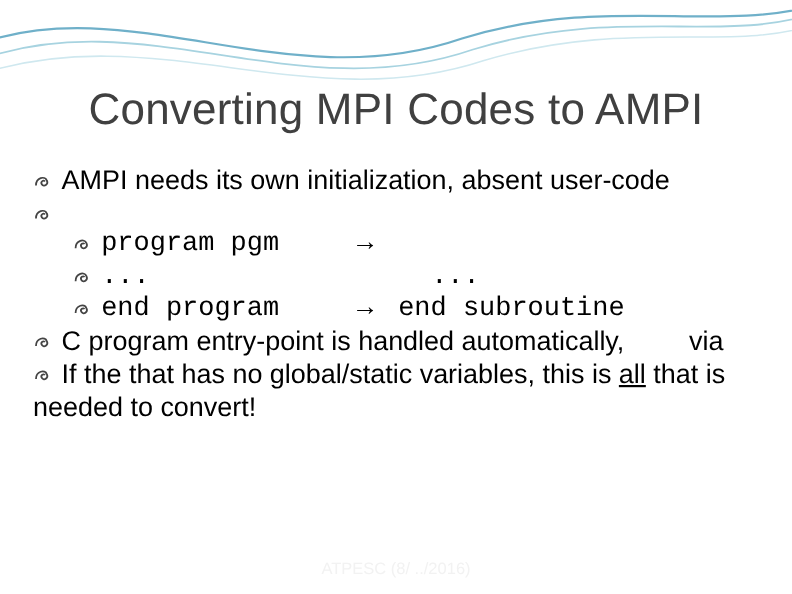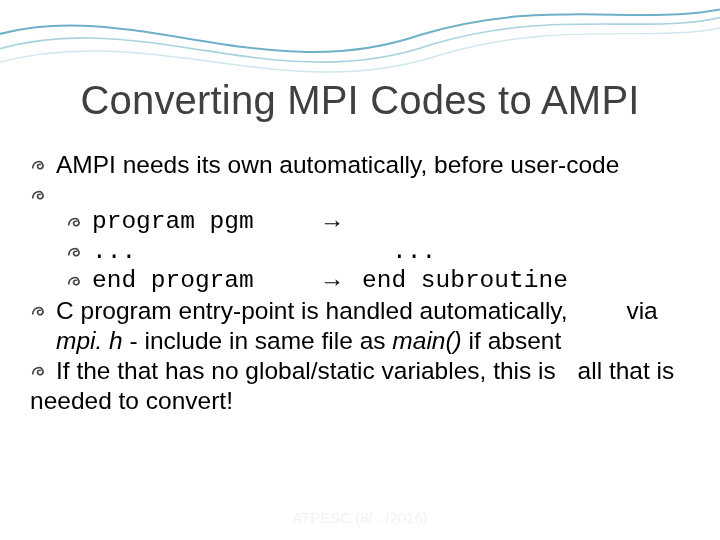--- a/index.html
+++ b/index.html
@@ -73,21 +73,21 @@
     vertical-align: top;
     margin-top: 5px;
   }
   .mono {
     font-family: Liberation Mono, monospace;
   }
   .ital {
     font-style: italic;
   }
   .ul {
-    margin-left: 15px;
+    text-decoration: underline;
   }
   .continuation {
     padding-left: 26px;
   }
   .footer {
     position: absolute;
     bottom: 14px;
     left: 0;
     width: 720px;
     text-align: center;
@@ -107,21 +107,21 @@
   </svg>
 
   <div class="title">Converting MPI Codes to AMPI</div>
 
   <div class="content">
 
     <div class="line">
       <span class="swirl"><svg viewBox="0 0 20 20">
             <path d="M3 14 C3 6,12 4,14 9 C16 13,11 16,9 13 C7 10,11 8,12 10"></path>
           </svg></span>
-      <span class="txt">AMPI needs its own automatically, before user-code</span>
+      <span class="txt">AMPI needs its own initialization, absent user-code</span>
     </div>
 
     <div class="line">
       <span class="swirl"><svg viewBox="0 0 20 20">
             <path d="M3 14 C3 6,12 4,14 9 C16 13,11 16,9 13 C7 10,11 8,12 10"></path>
           </svg></span>
     </div>
 
     <div class="line sub">
       <span class="swirl"><svg viewBox="0 0 20 20">
@@ -148,23 +148,20 @@
       <span class="txt mono" style="width:60px;display:inline-block;text-align:center">→</span>
       <span class="txt mono">end subroutine</span>
     </div>
 
     <div class="line" style="display:block">
       <span class="swirl" style="float:left"><svg viewBox="0 0 20 20">
             <path d="M3 14 C3 6,12 4,14 9 C16 13,11 16,9 13 C7 10,11 8,12 10"></path>
           </svg></span>
       <span class="txt">C  program entry-point is handled automatically,</span>
       <span class="txt" style="margin-left:52px">via</span>
-      <div class="continuation">
-        <span class="txt ital">mpi. h</span><span class="txt"> -  include in same file as </span><span class="txt ital">main()</span><span class="txt">  if absent</span>
-      </div>
     </div>
 
     <div class="line" style="display:block">
       <span class="swirl" style="float:left"><svg viewBox="0 0 20 20">
             <path d="M3 14 C3 6,12 4,14 9 C16 13,11 16,9 13 C7 10,11 8,12 10"></path>
           </svg></span>
       <span class="txt">If  the that has no global/static variables, this is </span><span class="txt ul">all</span><span class="txt"> that is needed to convert!</span>
     </div>
 
   </div>

